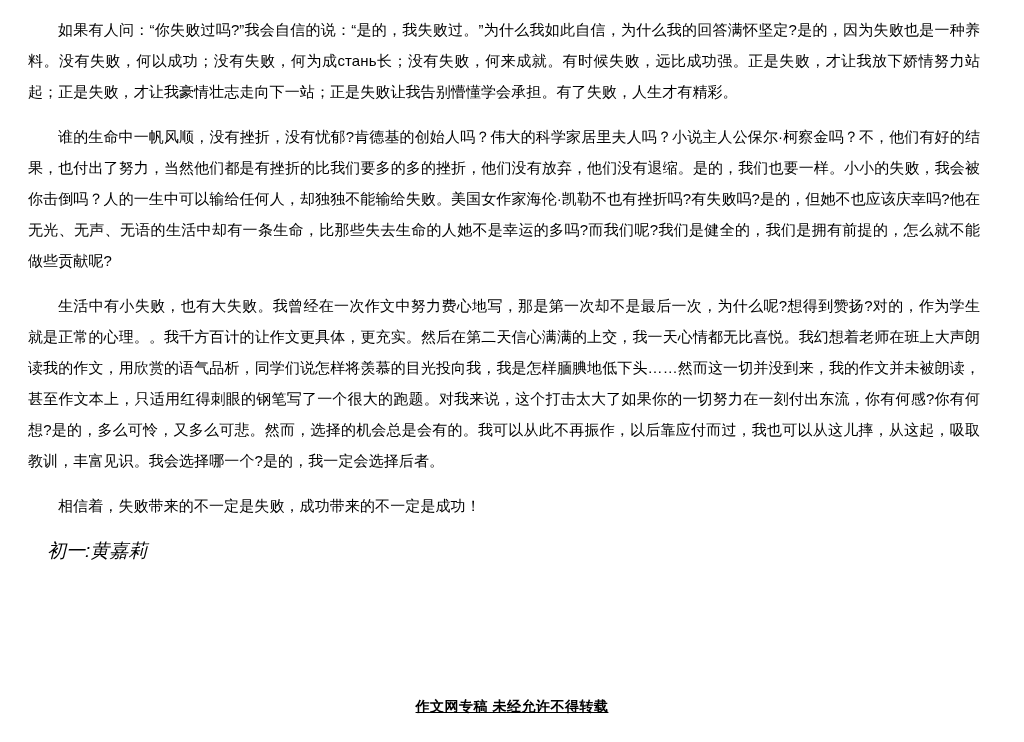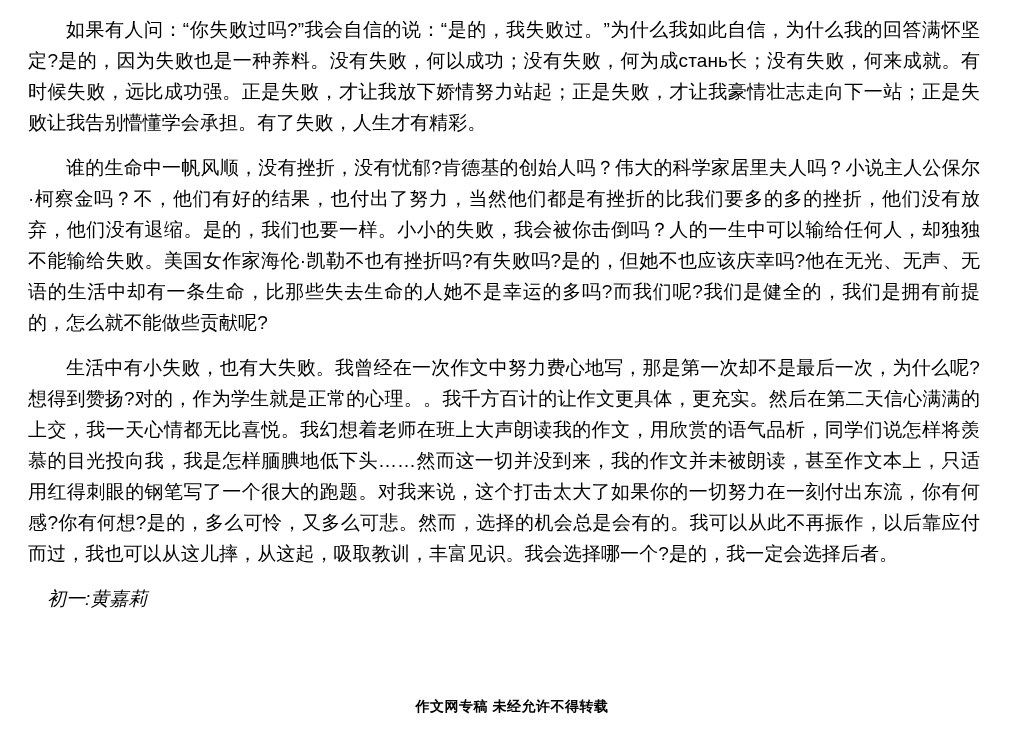--- a/index.html
+++ b/index.html
@@ -15,21 +15,21 @@
     overflow: hidden;
   }
   .page {
     position: relative;
     width: 1024px;
     height: 742px;
     box-sizing: border-box;
     padding: 14px 28px 0 28px;
   }
   .para {
-    font-size: 19px;
+    font-size: 15px;
     line-height: 31px;
     text-align: justify;
     text-justify: inter-ideograph;
     margin: 0 16px 14px 0;
     letter-spacing: 0.1px;
   }
   .para.indent {
     text-indent: 2em;
   }
   .para.tight {
@@ -45,31 +45,33 @@
   .footer {
     position: absolute;
     left: 0;
     right: 0;
     bottom: 26px;
     text-align: center;
     font-size: 14px;
     font-weight: bold;
     color: #000000;
     letter-spacing: 0.5px;
+    text-decoration: underline;
   }
 </style>
 </head>
 <body>
 
 <div class="page">
 
   <p class="para indent">如果有人问：“你失败过吗?”我会自信的说：“是的，我失败过。”为什么我如此自信，为什么我的回答满怀坚定?是的，因为失败也是一种养料。没有失败，何以成功；没有失败，何为成стань长；没有失败，何来成就。有时候失败，远比成功强。正是失败，才让我放下娇情努力站起；正是失败，才让我豪情壮志走向下一站；正是失败让我告别懵懂学会承担。有了失败，人生才有精彩。</p>
 
   <p class="para indent">谁的生命中一帆风顺，没有挫折，没有忧郁?肯德基的创始人吗？伟大的科学家居里夫人吗？小说主人公保尔·柯察金吗？不，他们有好的结果，也付出了努力，当然他们都是有挫折的比我们要多的多的挫折，他们没有放弃，他们没有退缩。是的，我们也要一样。小小的失败，我会被你击倒吗？人的一生中可以输给任何人，却独独不能输给失败。美国女作家海伦·凯勒不也有挫折吗?有失败吗?是的，但她不也应该庆幸吗?他在无光、无声、无语的生活中却有一条生命，比那些失去生命的人她不是幸运的多吗?而我们呢?我们是健全的，我们是拥有前提的，怎么就不能做些贡献呢?</p>
 
   <p class="para indent">生活中有小失败，也有大失败。我曾经在一次作文中努力费心地写，那是第一次却不是最后一次，为什么呢?想得到赞扬?对的，作为学生就是正常的心理。。我千方百计的让作文更具体，更充实。然后在第二天信心满满的上交，我一天心情都无比喜悦。我幻想着老师在班上大声朗读我的作文，用欣赏的语气品析，同学们说怎样将羡慕的目光投向我，我是怎样腼腆地低下头……然而这一切并没到来，我的作文并未被朗读，甚至作文本上，只适用红得刺眼的钢笔写了一个很大的跑题。对我来说，这个打击太大了如果你的一切努力在一刻付出东流，你有何感?你有何想?是的，多么可怜，又多么可悲。然而，选择的机会总是会有的。我可以从此不再振作，以后靠应付而过，我也可以从这儿摔，从这起，吸取教训，丰富见识。我会选择哪一个?是的，我一定会选择后者。</p>
 
+  <p class="para indent tight">相信着，失败带来的不一定是失败，成功带来的不一定是成功！</p>
 
   <p class="signature">初一:黄嘉莉</p>
 
   <div class="footer">作文网专稿 未经允许不得转载</div>
 
 </div>
 
 </body></html>

